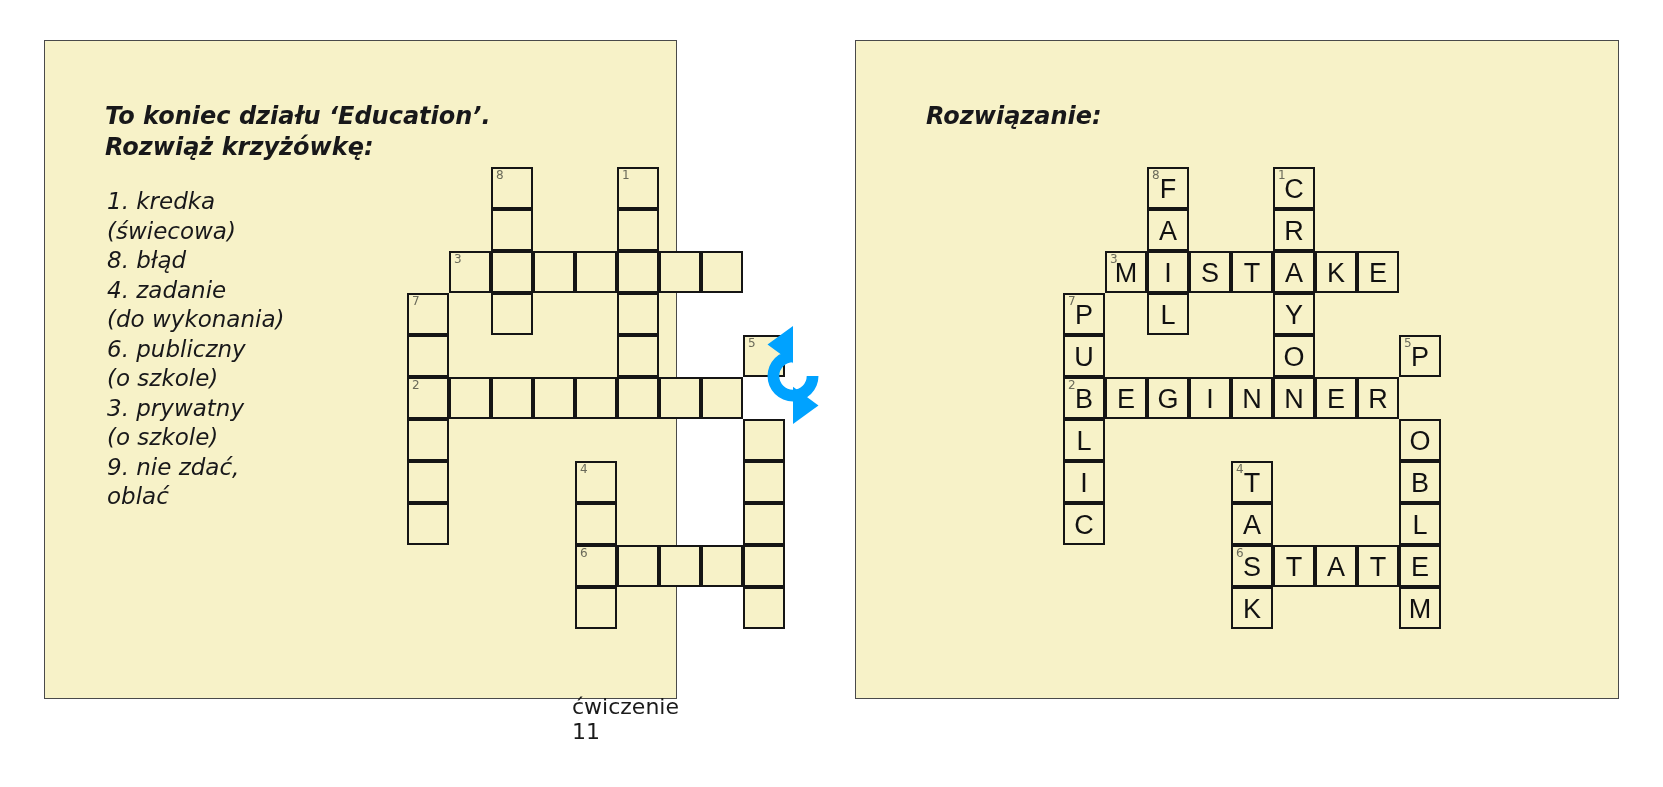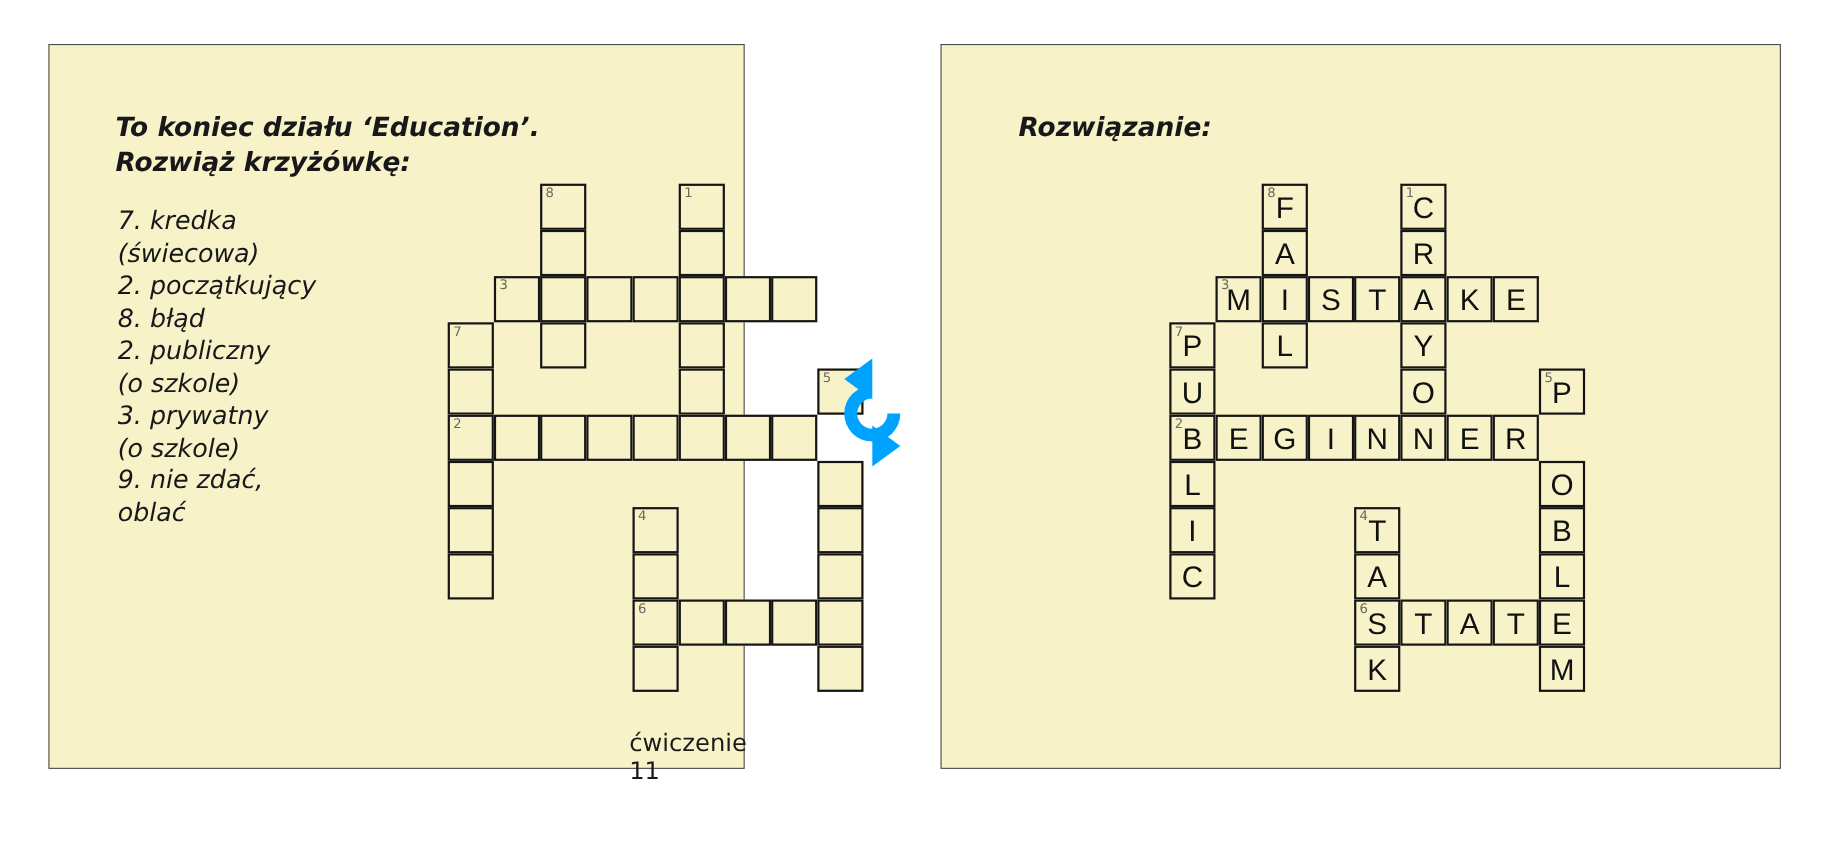--- a/index.html
+++ b/index.html
@@ -71,39 +71,40 @@
     padding-top:3px;
     box-sizing:border-box;
   }
 
   .footer{
     position:absolute;
     font-size:22px;
     color:#1b1b1b;
     font-family:"DejaVu Sans","Liberation Sans",sans-serif;
   }
-  #left-footer{left:527px;top:623px;}
+  #left-footer{left:527px;top:653px;}
 
   .sync{position:absolute;left:744px;top:325px;width:98px;height:100px;}
 </style>
 </head>
 <body>
 
 <div class="stage">
 
   <div class="card" id="card-left">
     <div class="intro" id="left-intro">To koniec działu ‘Education’.
 Rozwiąż krzyżówkę:</div>
 
     <div class="clues" id="clue-list">
-        <span class="clue">7. kredka
+        <span class="clue">1. kredka
      (świecowa)</span>
-        <span class="clue">2. początkujący</span>
         <span class="clue">8. błąd</span>
-        <span class="clue">2. publiczny
+        <span class="clue">4. zadanie
+     (do wykonania)</span>
+        <span class="clue">6. publiczny
      (o szkole)</span>
         <span class="clue">3. prywatny
      (o szkole)</span>
         <span class="clue">9. nie zdać,
      oblać</span>
       </div>
 
     <div class="grid" id="grid-empty">
         <div class="cell" style="left: 446px; top: 126px;">
           <span class="num">8</span>

